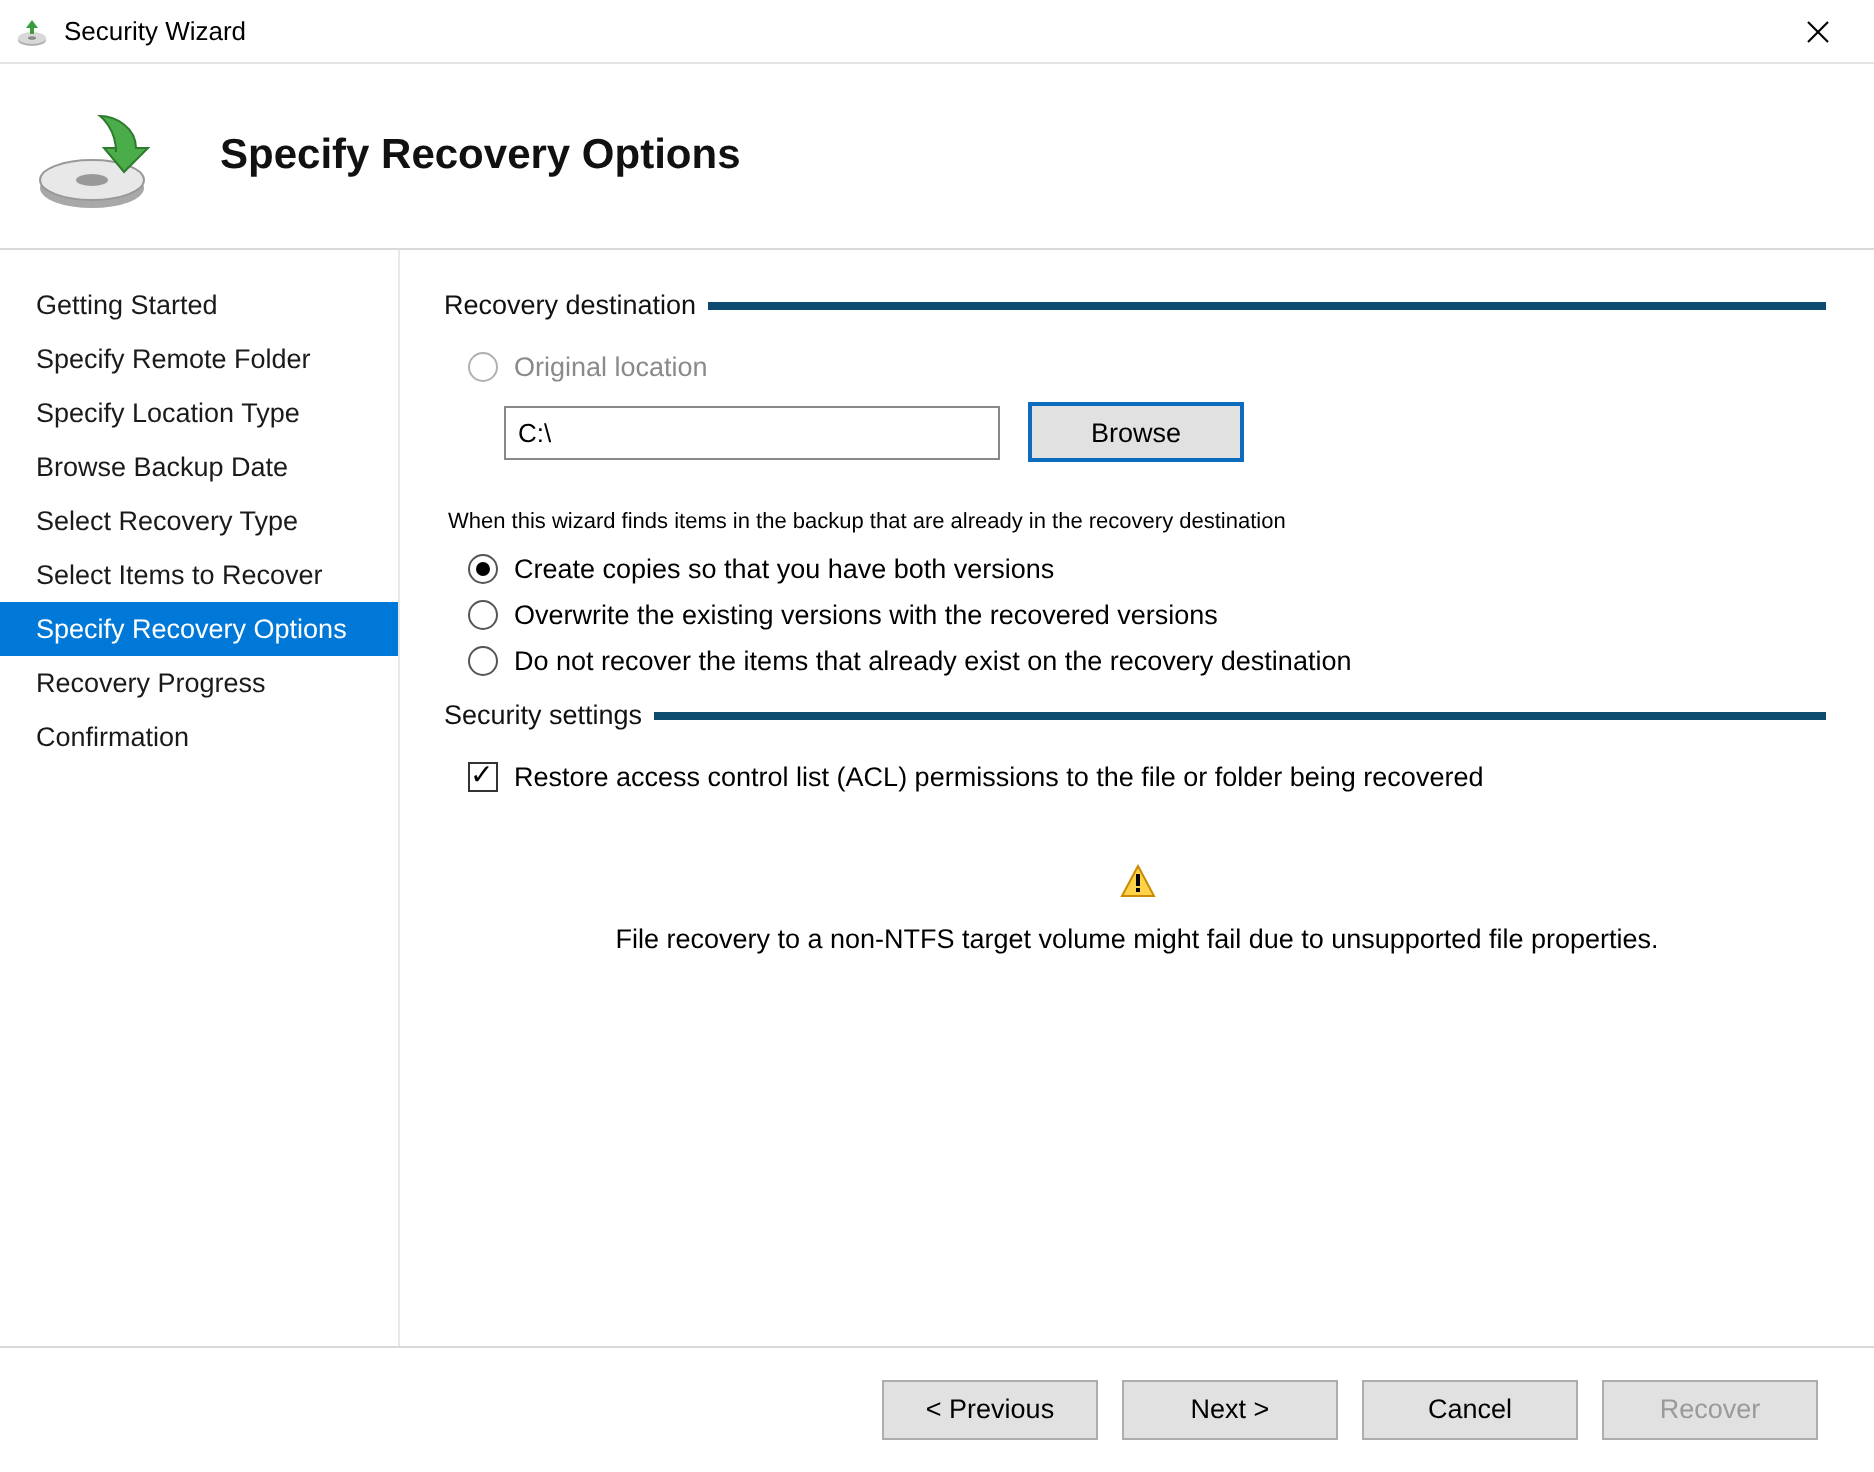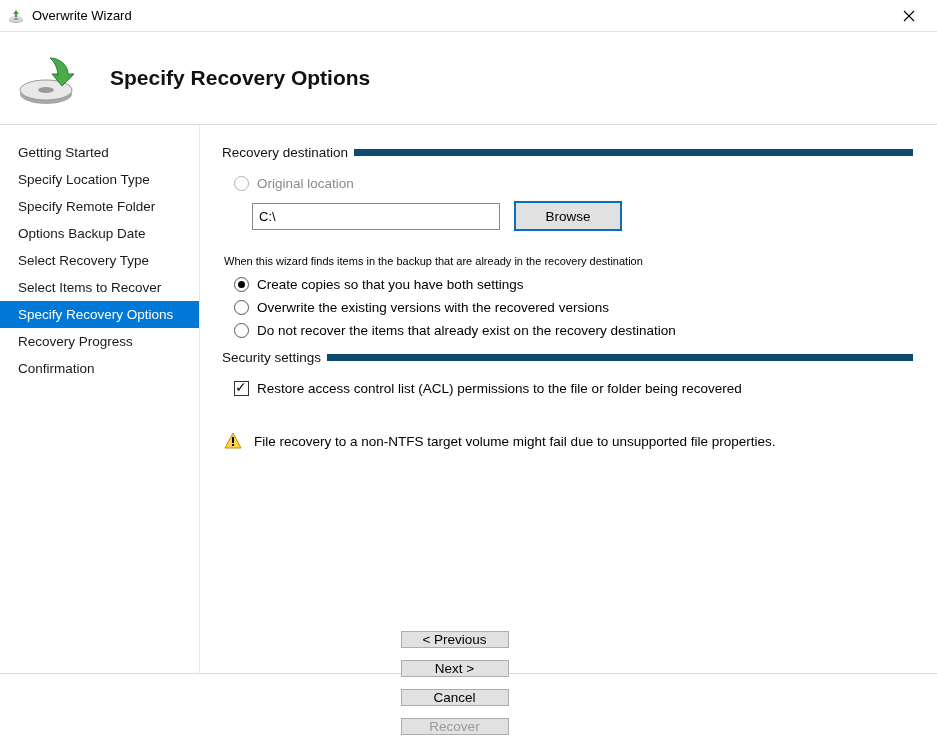--- a/index.html
+++ b/index.html
@@ -63,21 +63,21 @@
     .step.selected {
       background: #0078d7;
       color: #fff;
     }
     .content {
       flex: 1;
       padding: 12px 24px 0 24px;
     }
     fieldset {
       border: none;
-      border-top: 7px solid #0c4a6e;
+      border-top: 4px solid #0c4a6e;
       margin: 8px 0 8px 0;
       padding: 12px 0 8px 0;
     }
     legend {
       font-size: 13.5px;
       color: #111;
       padding: 0 6px 0 0;
       margin-left: -2px;
     }
     .option-row {
@@ -143,34 +143,34 @@
       top: -3px; left: 0px;
       font-size: 14px;
       color: #000;
     }
     .warning-row {
       display: flex;
       align-items: center;
       gap: 12px;
       padding: 16px 0 0 0;
       font-size: 13.5px;
+      flex-direction: column;
     }
     .warn-icon {
       width: 18px; height: 18px;
       flex-shrink: 0;
     }
     .footer {
       height: 62px;
       border-top: 1px solid #d9d9d9;
       display: flex;
       justify-content: flex-end;
       align-items: center;
       gap: 12px;
       padding: 0 28px 0 0;
-      flex-direction: column;
     }
     button.nav {
       width: 108px;
       height: 30px;
       background: #e1e1e1;
       border: 1px solid #adadad;
       font-size: 13.5px;
       font-family: inherit;
       cursor: pointer;
     }
@@ -185,21 +185,21 @@
 
 <div class="titlebar">
   <span class="app-icon">
     <svg viewBox="0 0 16 16">
       <ellipse cx="8" cy="12" rx="7" ry="3" fill="#b0b0b0"></ellipse>
       <ellipse cx="8" cy="11" rx="7" ry="3" fill="#d8d8d8"></ellipse>
       <ellipse cx="8" cy="11" rx="2" ry="0.9" fill="#888"></ellipse>
       <path d="M8 2 L5 6 L7 6 L7 9 L9 9 L9 6 L11 6 Z" fill="#3a9c3a"></path>
     </svg>
   </span>
-  <span class="title">Overwrite Wizard</span>
+  <span class="title">Security Wizard</span>
   <div class="close-x">
     <svg width="12" height="12" viewBox="0 0 12 12">
       <line x1="1" y1="1" x2="11" y2="11" stroke="#000" stroke-width="1.1"></line>
       <line x1="11" y1="1" x2="1" y2="11" stroke="#000" stroke-width="1.1"></line>
     </svg>
   </div>
 </div>
 
 <div class="header">
   <div class="header-icon">
@@ -211,23 +211,23 @@
       <path d="M40 26 C40 14 32 8 32 8 C40 8 50 14 50 24 L56 24 L44 36 L34 24 L40 24 Z" fill="#4aad4a" stroke="#2e7a2e" stroke-width="1"></path>
     </svg>
   </div>
   <h1 class="heading">Specify Recovery Options</h1>
 </div>
 
 <div class="body">
 
   <div class="sidebar">
     <div class="step">Getting Started</div>
+    <div class="step">Specify Remote Folder</div>
     <div class="step">Specify Location Type</div>
-    <div class="step">Specify Remote Folder</div>
-    <div class="step">Options Backup Date</div>
+    <div class="step">Browse Backup Date</div>
     <div class="step">Select Recovery Type</div>
     <div class="step">Select Items to Recover</div>
     <div class="step selected">Specify Recovery Options</div>
     <div class="step">Recovery Progress</div>
     <div class="step">Confirmation</div>
   </div>
 
   <div class="content">
 
     <fieldset>
@@ -242,21 +242,21 @@
       <div class="path-row">
         <input class="path" type="text" value="C:\" style="">
         <button class="browse">Browse</button>
       </div>
     </fieldset>
 
     <div class="groupdesc">When this wizard finds items in the backup that are already in the recovery destination</div>
 
     <div class="option-row">
       <span class="radio checked"></span>
-      <label>Create copies so that you have both settings</label>
+      <label>Create copies so that you have both versions</label>
     </div>
     <div class="option-row">
       <span class="radio"></span>
       <label>Overwrite the existing versions with the recovered versions</label>
     </div>
     <div class="option-row">
       <span class="radio"></span>
       <label>Do not recover the items that already exist on the recovery destination</label>
     </div>
 

